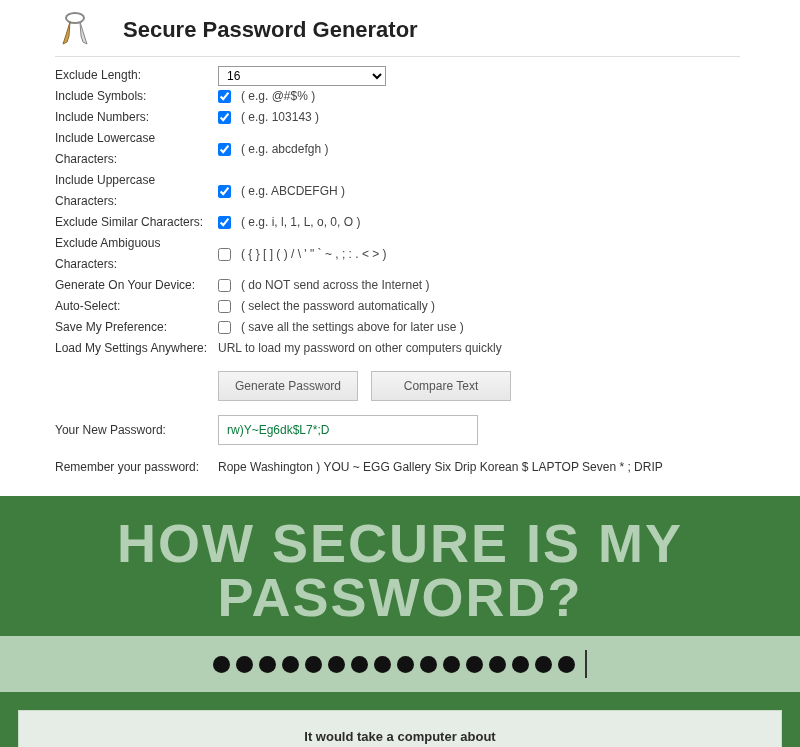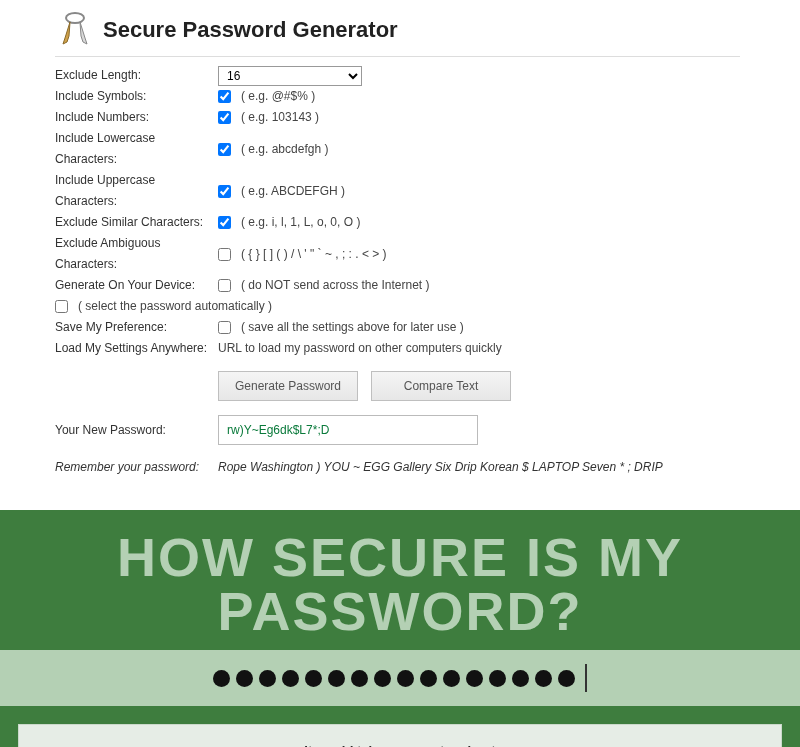--- a/index.html
+++ b/index.html
@@ -5,29 +5,29 @@
   * { box-sizing: border-box; }
   body {
     margin: 0;
     font-family: Arial, Helvetica, sans-serif;
     font-size: 12px;
     color: #333;
     background: #fff;
     width: 800px;
   }
   .wrap { padding: 10px 60px 10px 55px; }
-  .header { display: flex; align-items: center; gap: 8px; padding: 0 0 6px 0; }
+  .header { display: flex; align-items: center; gap: 28px; padding: 0 0 6px 0; }
   .keys-icon { width: 40px; height: 40px; }
   .title { font-size: 22px; font-weight: bold; color: #222; }
   hr.topdiv { border: none; border-top: 1px solid #ddd; margin: 0 0 8px 0; }
   .row { display: flex; align-items: center; min-height: 21px; line-height: 21px; }
   .label { width: 163px; flex: 0 0 163px; color: #333; font-size: 12px; }
   .ctrl { display: flex; align-items: center; gap: 6px; font-size: 12px; color: #444; }
   .ctrl input[type=checkbox] { margin: 0 4px 0 0; }
-  .lenselect { width: 144px; height: 20px; font-size: 12px; border: 1px solid #999; background: #fff; padding-left: 4px; }
+  .lenselect { width: 168px; height: 20px; font-size: 12px; border: 1px solid #999; background: #fff; padding-left: 4px; }
   .eg { color: #444; }
   .btnrow { display: flex; gap: 13px; margin: 12px 0 14px 163px; }
   .btn {
     width: 140px; height: 30px;
     border: 1px solid #bfbfbf;
     background: linear-gradient(#f5f5f5,#e7e7e7);
     color: #555; font-size: 12px;
     cursor: pointer;
   }
   .pwbox {
@@ -139,20 +139,21 @@
 
   <div class="row">
     <div class="label">Generate On Your Device:</div>
     <div class="ctrl">
       <input type="checkbox" style="">
       <span class="eg">( do NOT send across the Internet )</span>
     </div>
   </div>
 
   <div class="row">
+    <div class="label">Auto-Select:</div>
     <div class="ctrl">
       <input type="checkbox" style="">
       <span class="eg">( select the password automatically )</span>
     </div>
   </div>
 
   <div class="row">
     <div class="label">Save My Preference:</div>
     <div class="ctrl">
       <input type="checkbox" style="">
@@ -170,21 +171,21 @@
   <div class="btnrow">
     <button class="btn">Generate Password</button>
     <button class="btn">Compare Text</button>
   </div>
 
   <div class="row" style="margin-bottom:12px;">
     <div class="label">Your New Password:</div>
     <input class="pwbox" type="text" value="rw)Y~Eg6dk$L7*;D" style="">
   </div>
 
-  <div class="row" style="margin-bottom:22px;font-style:italic;">
+  <div class="row" style="margin-bottom:8px;">
     <div class="label">Remember your password:</div>
     <div class="remember">Rope Washington ) YOU ~ EGG Gallery Six Drip Korean $ LAPTOP Seven * ; DRIP</div>
   </div>
 </div>
 
 <div class="green">
   <div class="bigq">HOW SECURE IS MY PASSWORD?</div>
   <div class="dotsband" id="dotsband">
     <div class="dot"></div>
       <div class="dot"></div>

